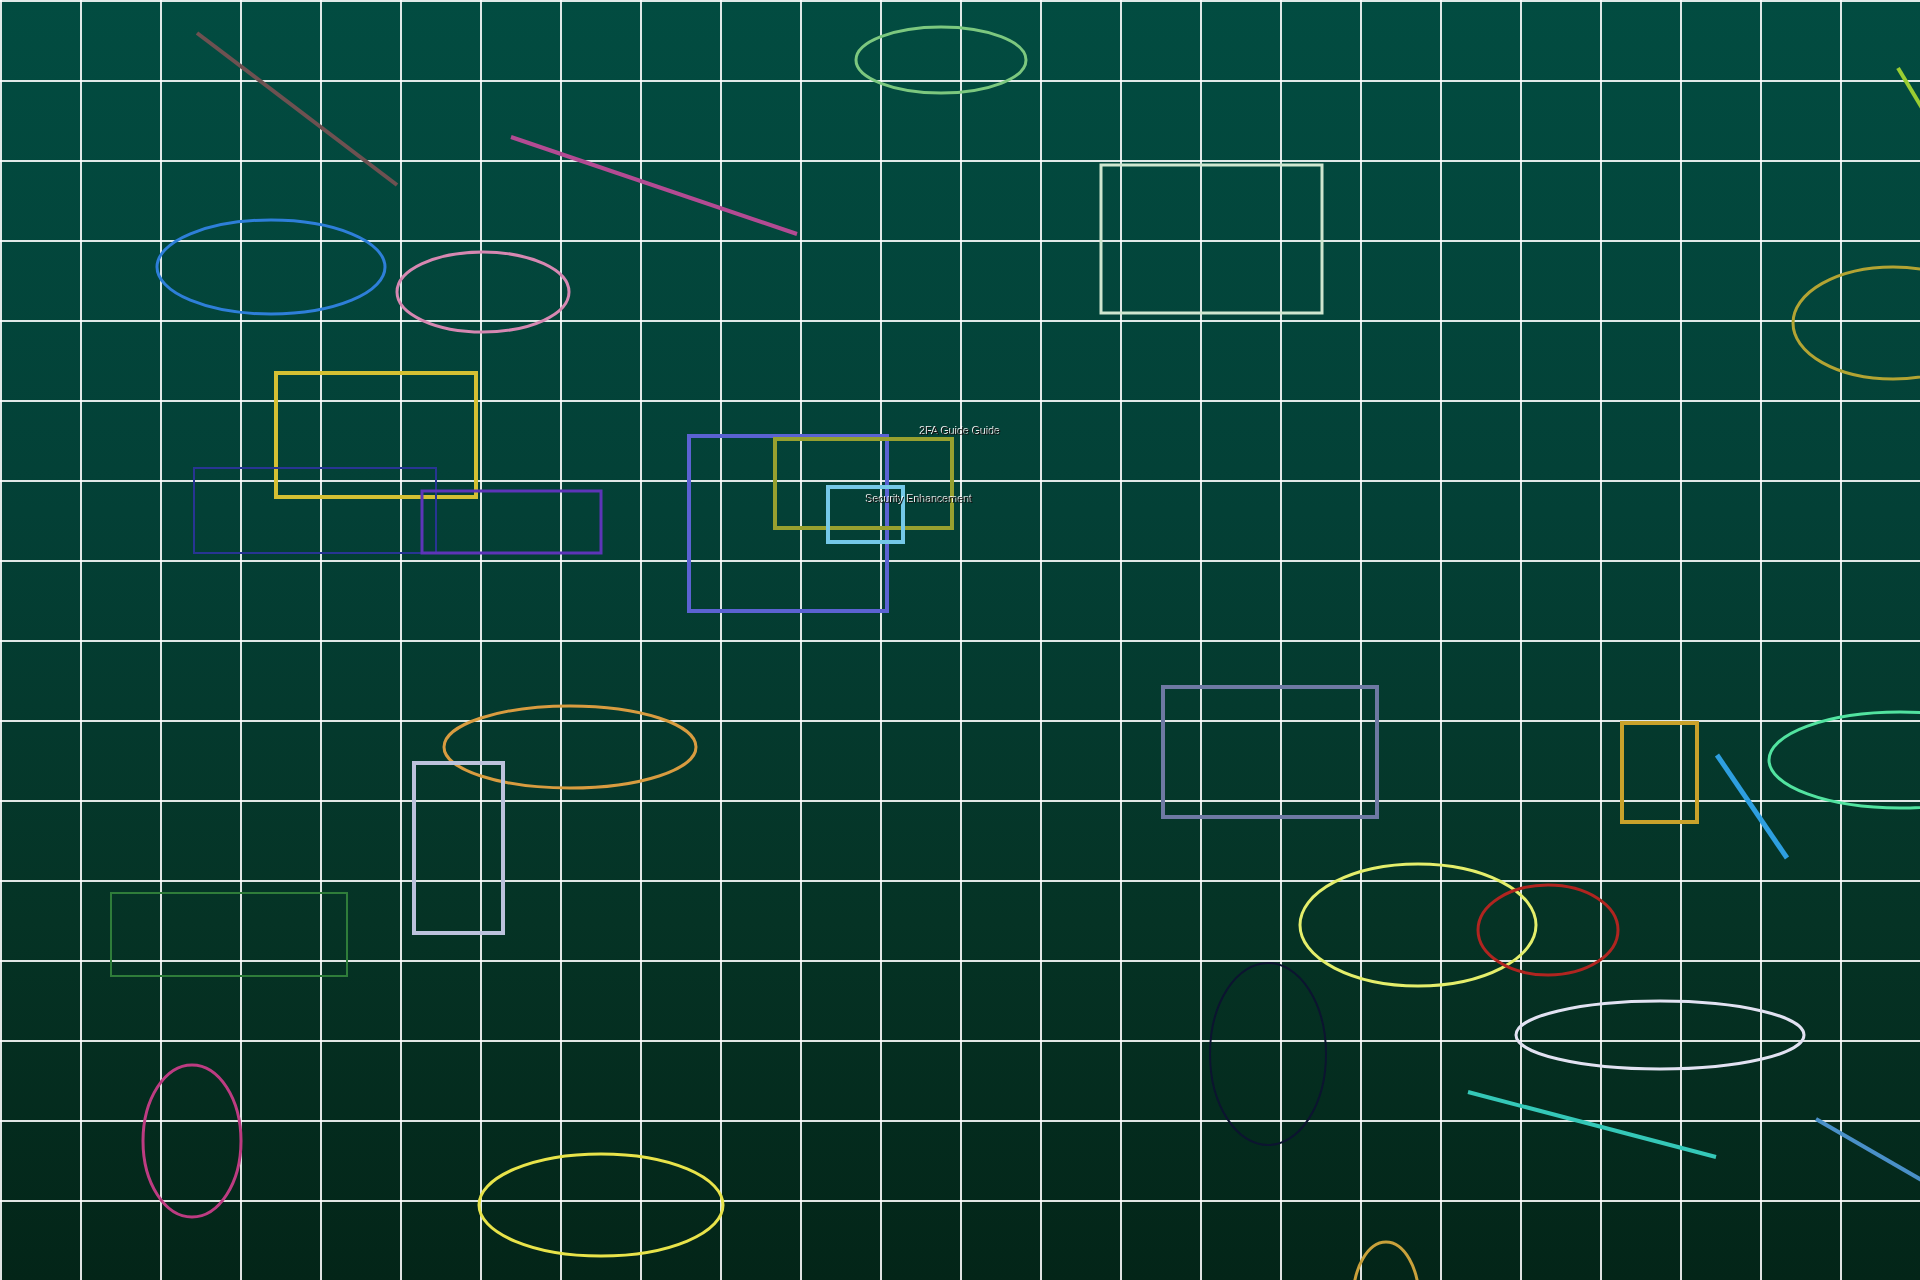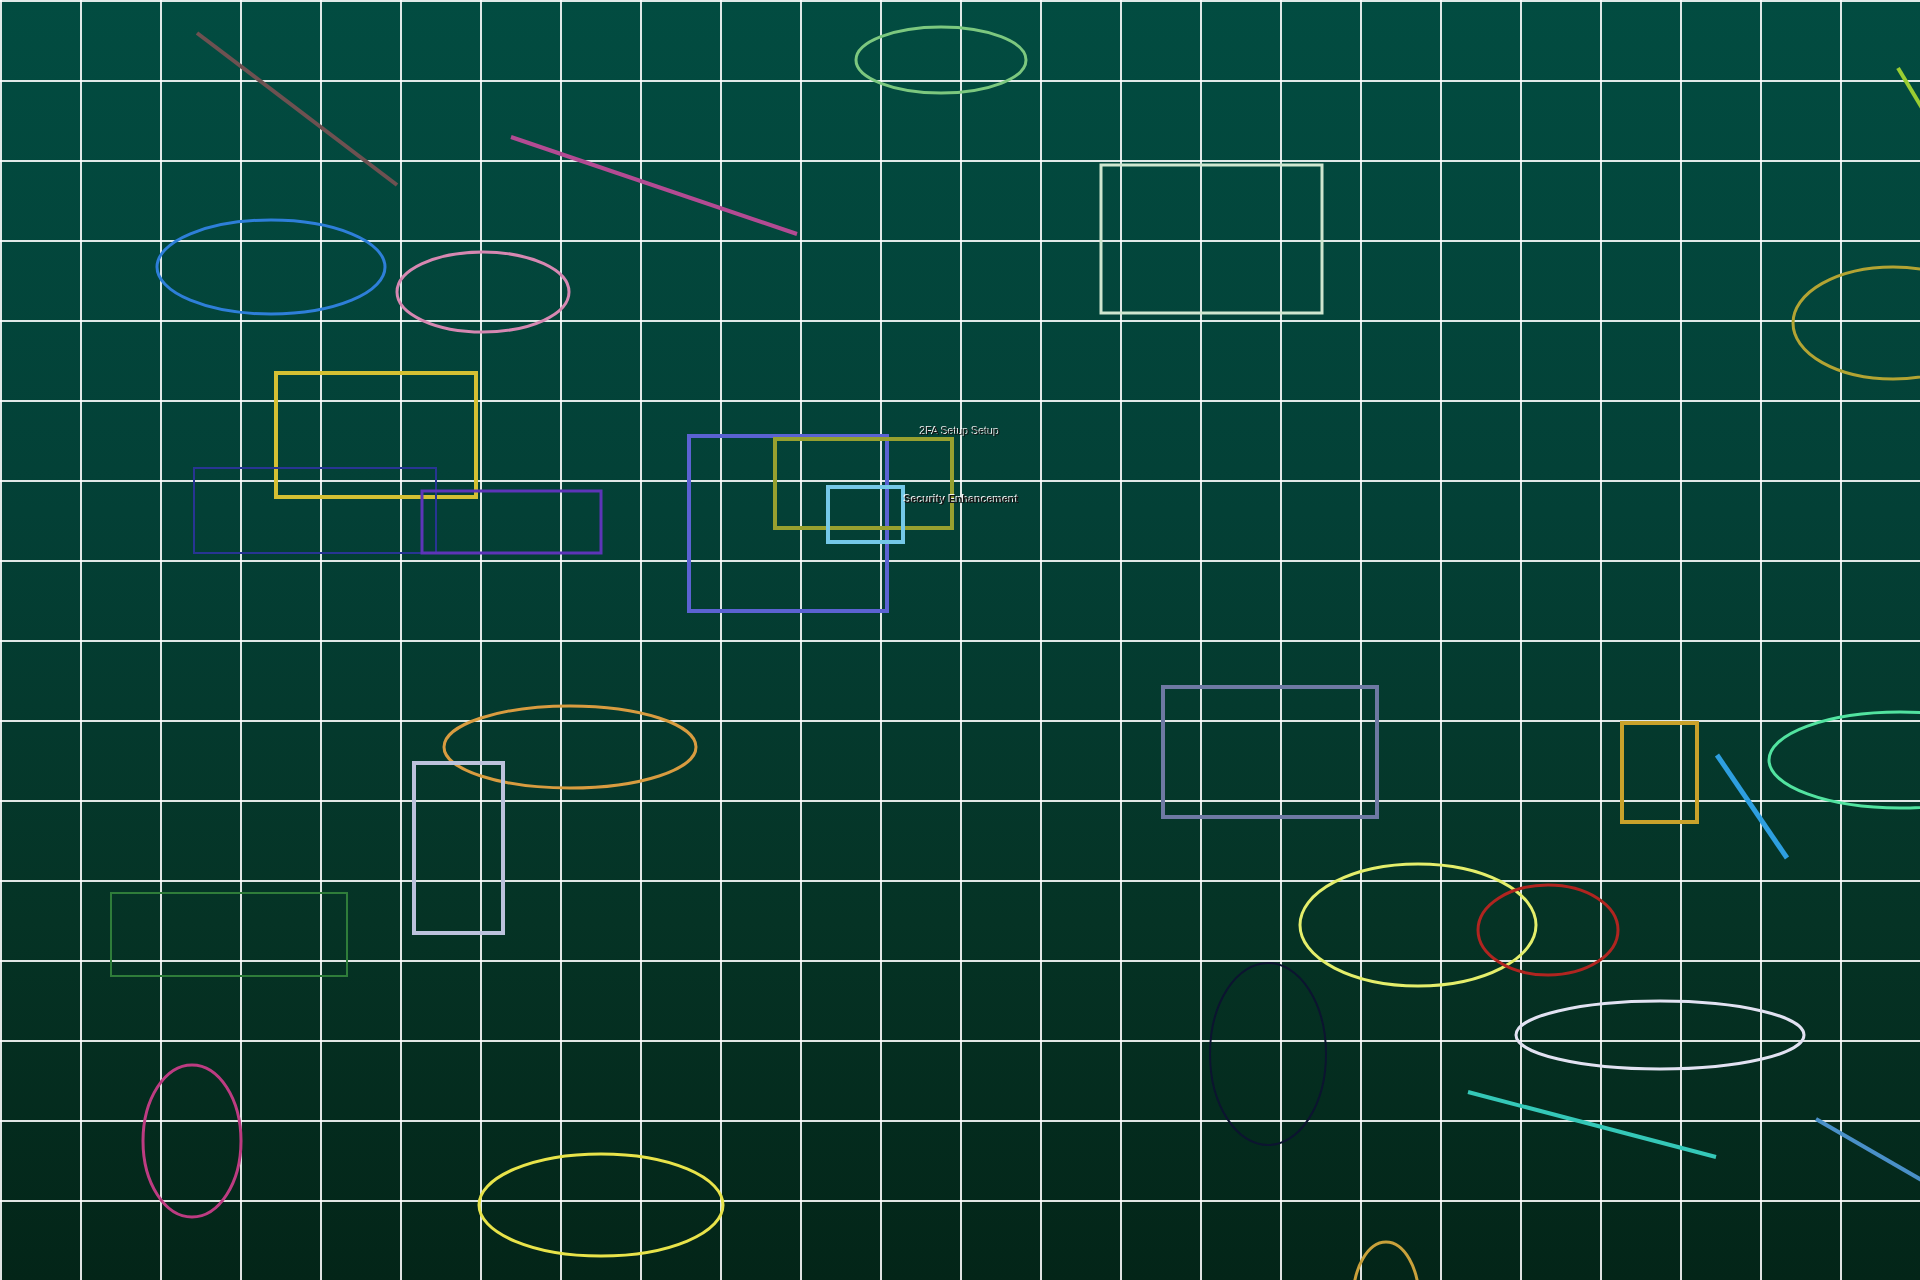--- a/index.html
+++ b/index.html
@@ -65,15 +65,15 @@
       <ellipse cx="1548" cy="930" rx="70" ry="45" fill="none" stroke="#b02520" stroke-width="3"></ellipse>
       <rect x="1622" y="723" width="75" height="99" fill="none" stroke="#c9a22b" stroke-width="4"></rect>
       <line x1="1717" y1="755" x2="1787" y2="858" fill="none" stroke="#2e9fe0" stroke-width="5"></line>
       <ellipse cx="1900" cy="760" rx="131" ry="48" fill="none" stroke="#52e3a0" stroke-width="3"></ellipse>
       <ellipse cx="1268" cy="1054" rx="58" ry="91" fill="none" stroke="#0c1430" stroke-width="2"></ellipse>
       <ellipse cx="1660" cy="1035" rx="144" ry="34" fill="none" stroke="#e2e2f2" stroke-width="3"></ellipse>
       <line x1="1468" y1="1092" x2="1716" y2="1157" fill="none" stroke="#35c8b8" stroke-width="4"></line>
       <line x1="1816" y1="1119" x2="1932" y2="1186" fill="none" stroke="#4a90c8" stroke-width="4"></line>
       <ellipse cx="1386" cy="1300" rx="33" ry="58" fill="none" stroke="#c9a13b" stroke-width="3"></ellipse>
     </svg>
-  <div class="shape-label" style="left: 920px; top: 425px;">2FA Setup Setup</div>
-  <div class="shape-label" style="left: 904px; top: 493px; font-weight: bold;">Security Enhancement</div>
+  <div class="shape-label" style="left: 920px; top: 425px;">2FA Guide Guide</div>
+  <div class="shape-label" style="left: 866px; top: 493px;">Security Enhancement</div>
 </div>
 
 </body></html>

